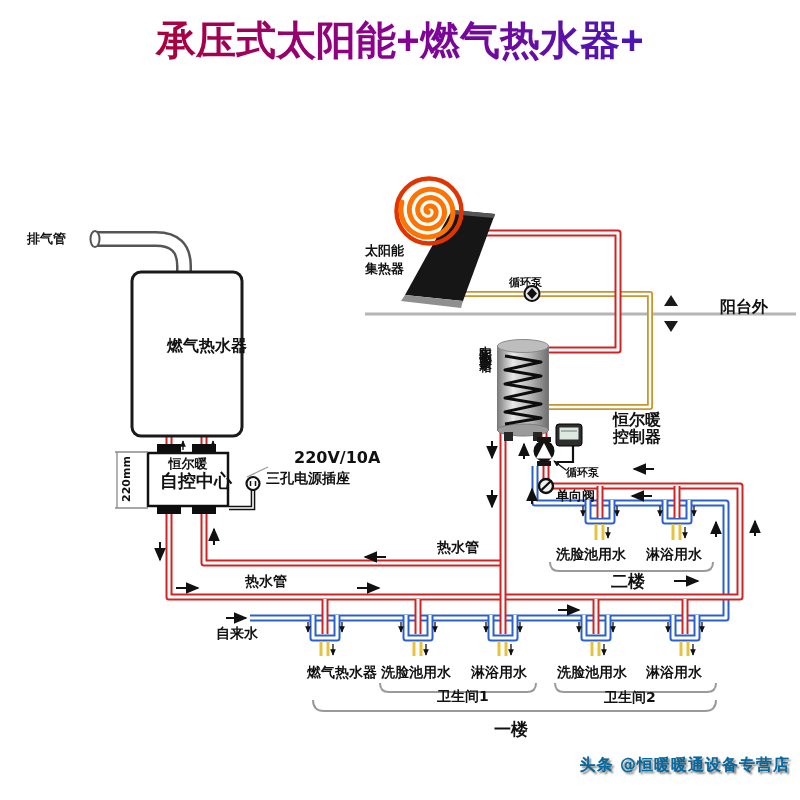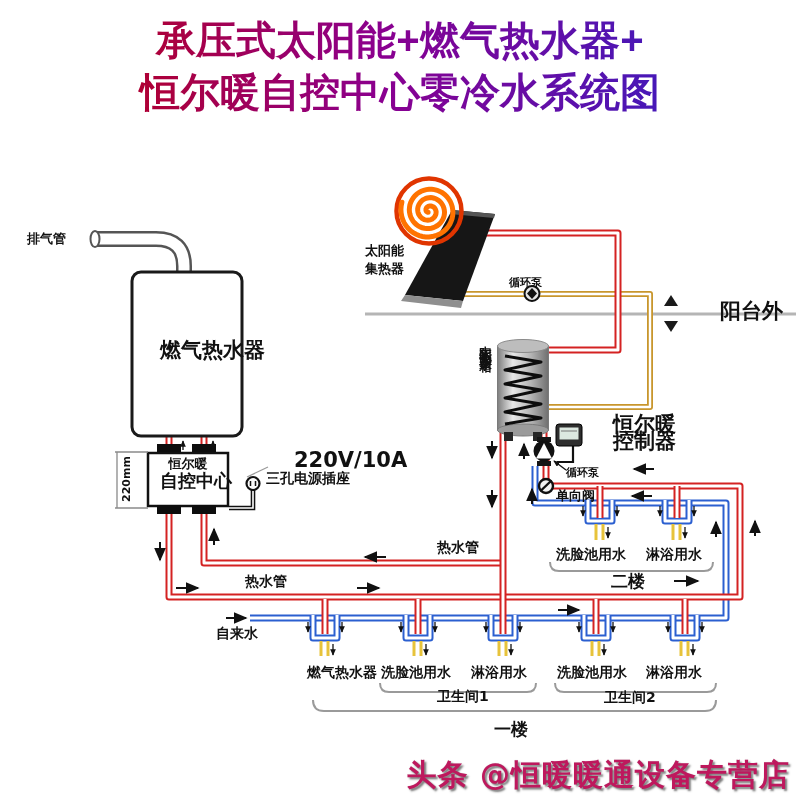--- a/index.html
+++ b/index.html
@@ -14,36 +14,35 @@
   svg.diagram{position:absolute;left:0;top:0;}
   .pipe{fill:none;stroke-linejoin:round;}
   .hot{stroke:#d42222;stroke-width:7;}
   .cold{stroke:#2b5fd0;stroke-width:7;}
   .solar{stroke:#c8962d;stroke-width:6;}
   .tapline{stroke:#e7c33b;stroke-width:3;fill:none;}
   .arrB{stroke:#111;stroke-width:2;fill:none;}
   .arrS{stroke:#111;stroke-width:1.3;fill:none;}
   .bracket{stroke:#9a9a9a;stroke-width:2;fill:none;}
   .lbl{position:absolute;color:#111;font-weight:bold;white-space:nowrap;}
-  .s11{font-size:11px;} .s13{font-size:13px;} .s14{font-size:14px;} .s15{font-size:21px;padding-left:28px;}
+  .s11{font-size:11px;} .s13{font-size:13px;} .s14{font-size:14px;} .s15{font-size:16px;padding-left:28px;}
   .s17{font-size:17px;} .s18{font-size:18px;}
   .ctr{text-align:center;}
   .vtext{writing-mode:vertical-rl;text-orientation:upright;letter-spacing:2px;line-height:1;}
   .rot{transform:translate(-50%,-50%) rotate(-90deg);font-weight:bold;}
-  .watermark{position:absolute;right:10px;top:755px;font-size:30px;font-weight:700;color:#be185d;
+  .watermark{position:absolute;right:10px;top:755px;font-size:16px;font-weight:700;color:#0369a1;
              letter-spacing:1px;text-shadow:2px 2px 2px rgba(110,110,110,.9),0 0 1px #c9c9c9;}
 </style>
 </head>
 <body>
 
 <div class="stage">
 
   <div class="titlebox">
     <span class="title-line">承压式太阳能+燃气热水器+</span>
-    <span class="title-line">恒尔暖自控中心零冷水系统图</span>
   </div>
 
   <svg class="diagram" width="800" height="800" viewBox="0 0 800 800">
     <defs>
       <marker id="ab" markerWidth="9" markerHeight="8" refX="6.2" refY="3" orient="auto">
         <path d="M0,0 L7,3 L0,6 Z" fill="#111"></path>
       </marker>
       <marker id="as" markerWidth="7" markerHeight="6" refX="4.4" refY="2.2" orient="auto">
         <path d="M0,0 L5,2.2 L0,4.4 Z" fill="#111"></path>
       </marker>

